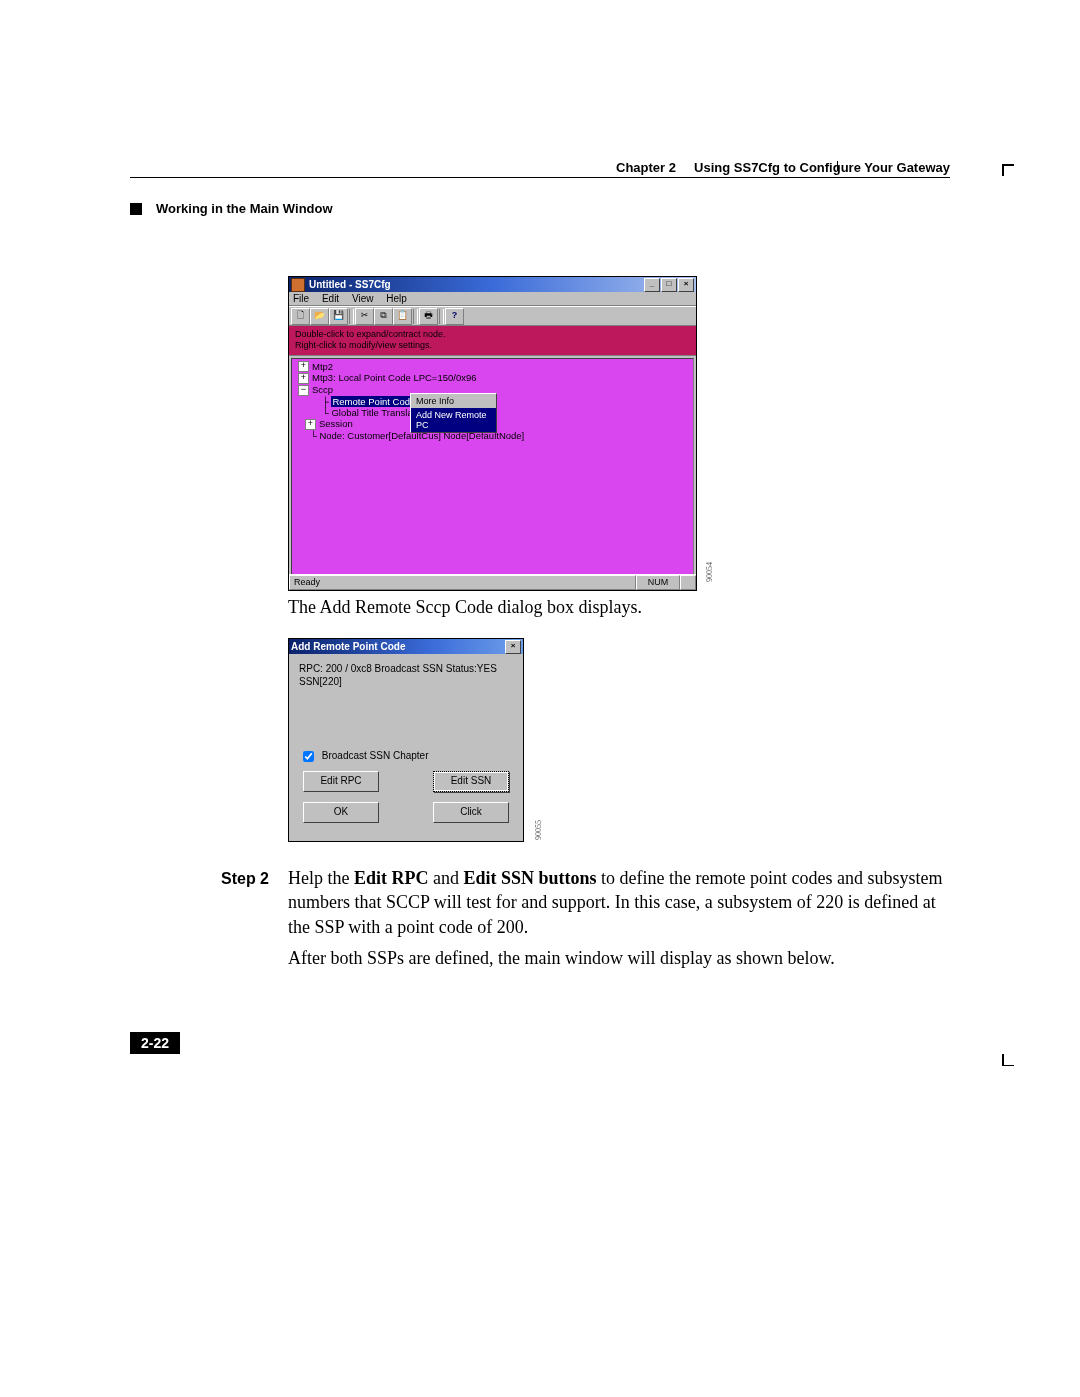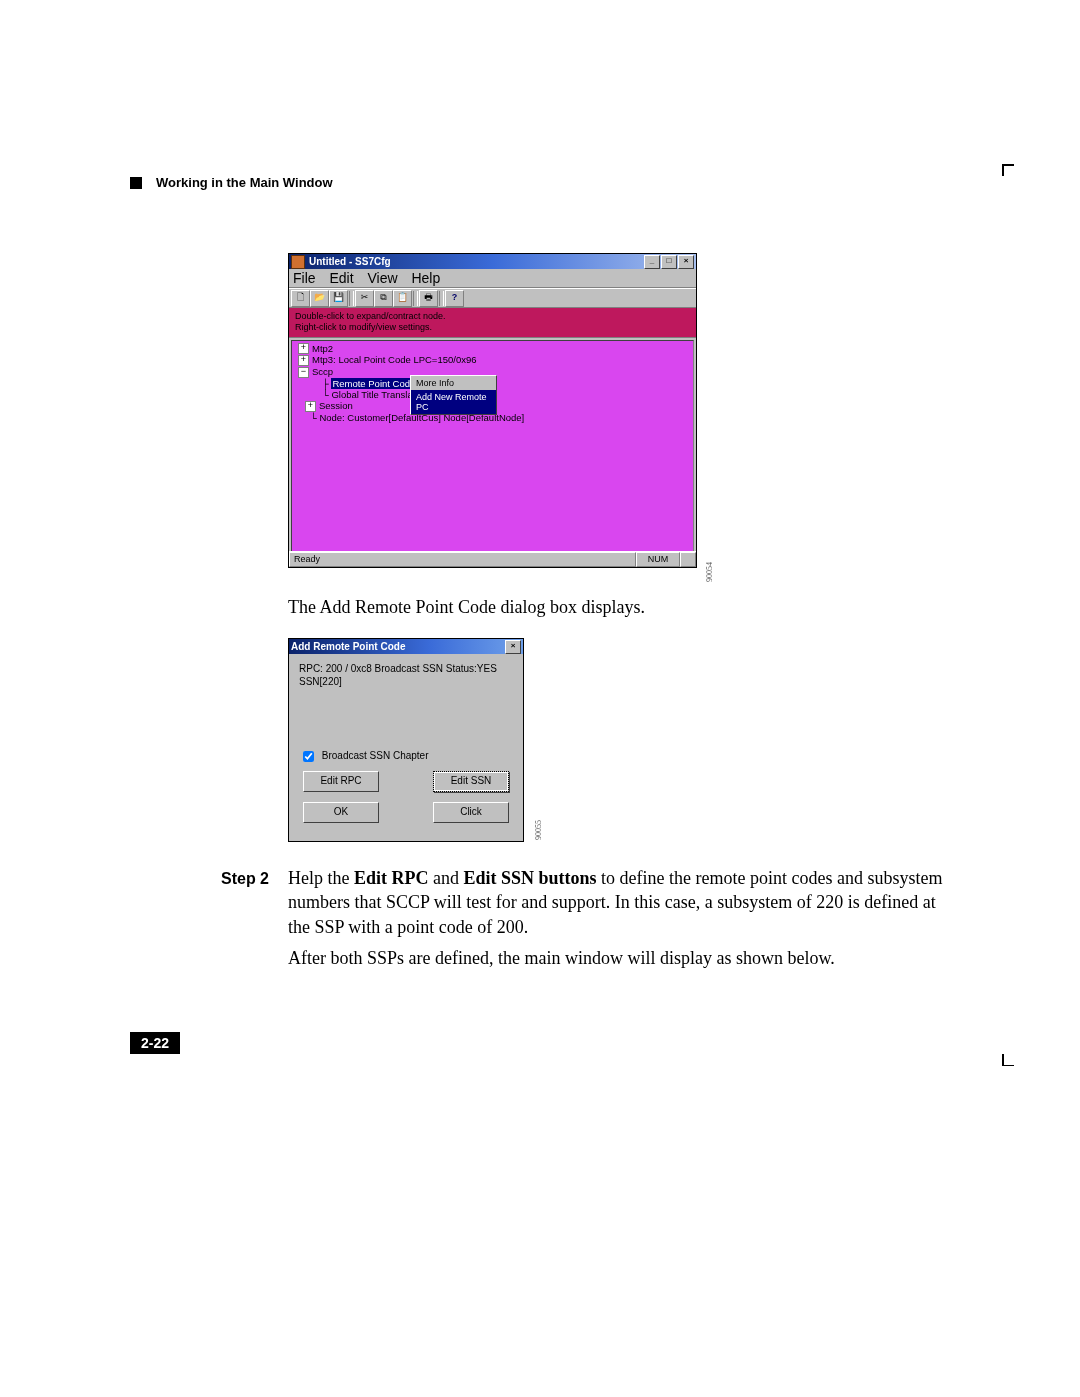--- a/index.html
+++ b/index.html
@@ -30,37 +30,37 @@
   .header-inner {
     position: absolute;
     right: 112px;
     bottom: 6px;
     height: 10px;
     border-right: 1.5px solid #000;
   }
   .section-row {
     display:flex;
     align-items:center;
-    margin-top:15px;
+    margin-top:23px;
     font-family: Arial, Helvetica, sans-serif;
     font-weight:bold;
     font-size:13px;
   }
   .black-square {
     width:12px;
     height:12px;
     background:#000;
     margin-right:14px;
   }
 
   
   .win {
     position:absolute;
     left:288px;
-    top:253px;
+    top:276px;
     width:407px;
     height:313px;
     background:#c0c0c0;
     border:1px solid #000;
     font-family: "MS Sans Serif", Tahoma, Arial, sans-serif;
     font-size:10px;
   }
   .titlebar {
     height:15px;
     background: linear-gradient(to right, #0a226a 0%, #3a6bd8 50%, #a8c0ef 100%);
@@ -83,21 +83,21 @@
     background:#c0c0c0;
     border:1px solid #fff;
     border-right-color:#404040;border-bottom-color:#404040;
     margin-left:1px;
     font-size:8px;line-height:10px;text-align:center;
     color:#000;
   }
   .menubar {
     background:#c0c0c0;
     padding:1px 4px;
-    font-size:14px;
+    font-size:10px;
     border-bottom:1px solid #808080;
   }
   .menubar span{margin-right:10px}
   .toolbar {
     background:#c0c0c0;
     height:18px;
     border-top:1px solid #fff;
     border-bottom:1px solid #808080;
     display:flex;
     align-items:center;
@@ -196,20 +196,25 @@
     display:flex;align-items:center;justify-content:center;
   }
   .corner-tick{position:absolute;width:12px;height:12px}
   .ct-h{position:absolute;background:#000;height:1.5px;width:12px}
   .ct-v{position:absolute;background:#000;width:1.5px;height:12px}
 </style>
 </head>
 <body>
 
 <div class="page">
+  <div class="header-line">
+    <span>Chapter 2</span>&nbsp;&nbsp;&nbsp;&nbsp;
+    <span>Using SS7Cfg to Configure Your Gateway</span>
+    <div class="header-inner"></div>
+  </div>
   <div class="section-row">
     <div class="black-square"></div>
     <div>Working in the Main Window</div>
   </div>
 </div>
 
 <div class="win">
   <div class="titlebar">
     <div class="appicon"></div>
     <span>Untitled - SS7Cfg</span>
@@ -256,21 +261,21 @@
     </div>
   </div>
   <div class="status">
     <div class="cell">Ready</div>
     <div class="cell small">NUM</div>
     <div class="cell" style="flex:0 0 14px;padding:0"></div>
   </div>
 </div>
 <div class="figlabel" style="left:705px;top:582px">90054</div>
 
-<div class="bodytext" style="left:288px;top:595px">The Add Remote Point Code dialog box displays.</div>
+<div class="bodytext" style="left:288px;top:595px">The Add Remote Sccp Code dialog box displays.</div>
 
 <div class="dlg">
   <div class="titlebar">
     <span>Add Remote Point Code</span>
     <div class="spacer"></div>
     <div class="winbtn">×</div>
   </div>
   <div class="dlg-body">
     <div>RPC: 200 / 0xc8  Broadcast SSN Status:YES</div>
     <div>SSN[220]</div>

